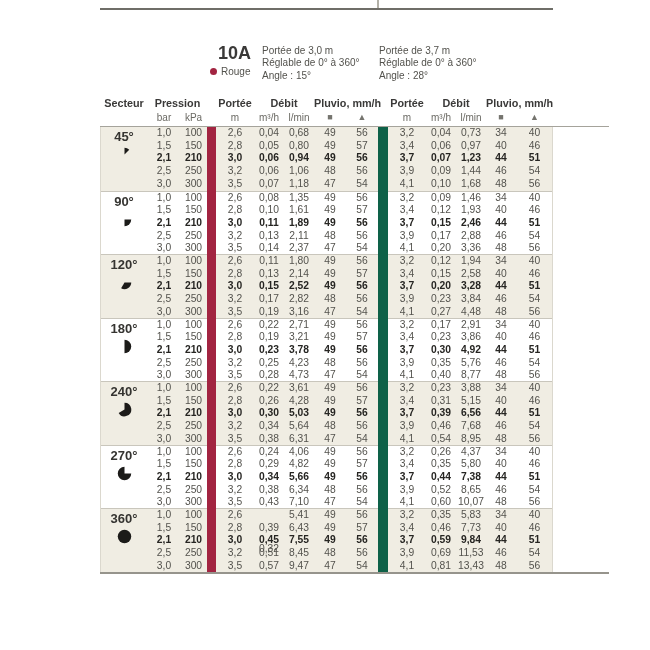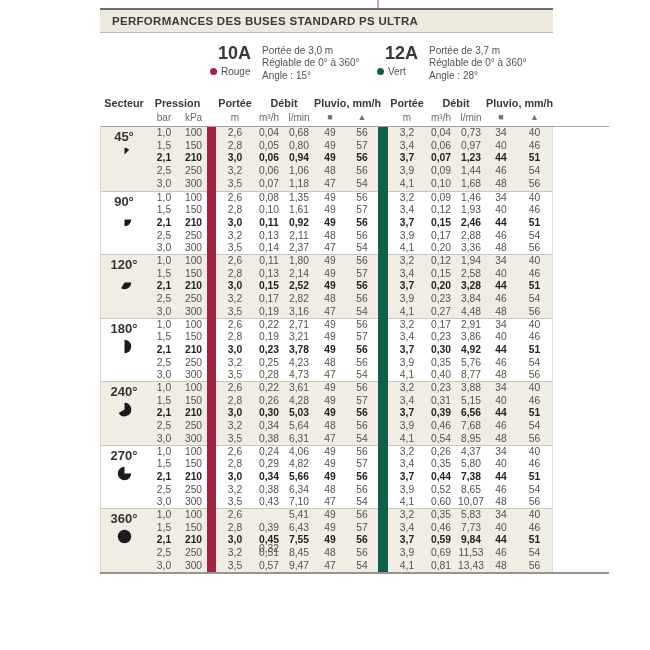--- a/index.html
+++ b/index.html
@@ -63,47 +63,37 @@
   .remark{position:absolute;left:0;top:584px;font-size:10px;color:#53524d;}
   .remark b{color:#2e2d2a;margin-right:3px;}
 </style>
 </head>
 <body>
 
 <div class="sheet">
   <div class="tick"></div>
   <div class="topline"></div>
 
-  <div class="band">
-    <span class="title">PERFORMANCES DES BUSES STANDARD PS ULTRA</span>
-  </div>
 
   <div class="legend">
     <div class="nozzle n1">
       <div class="nz-left">
         <div class="nz-id">10A</div>
         <div class="nz-color">
           <span class="dot" style="background: rgb(162, 36, 65);"></span>
           <span>Rouge</span>
         </div>
       </div>
       <div class="nz-desc">
         <div>Portée de 3,0 m</div>
         <div>Réglable de 0° à 360°</div>
         <div>Angle : 15°</div>
       </div>
     </div>
     <div class="nozzle n2">
-      <div class="nz-left">
-        <div class="nz-id">12A</div>
-        <div class="nz-color">
-          <span class="dot" style="background: rgb(14, 97, 72);"></span>
-          <span>Vert</span>
-        </div>
-      </div>
       <div class="nz-desc">
         <div>Portée de 3,7 m</div>
         <div>Réglable de 0° à 360°</div>
         <div>Angle : 28°</div>
       </div>
     </div>
   </div>
 
   <div class="table">
     <div class="hrow h1">
@@ -246,21 +236,21 @@
             <span style="grid-column: 12;">0,12</span>
             <span style="grid-column: 13;">1,93</span>
             <span style="grid-column: 14;">40</span>
             <span style="grid-column: 15;">46</span>
           </div>
           <div class="drow bold">
             <span style="grid-column: 2;">2,1</span>
             <span style="grid-column: 3;">210</span>
             <span style="grid-column: 5;">3,0</span>
             <span style="grid-column: 6;">0,11</span>
-            <span style="grid-column: 7;">0,92</span>
+            <span style="grid-column: 7;">1,89</span>
             <span style="grid-column: 8;">49</span>
             <span style="grid-column: 9;">56</span>
             <span style="grid-column: 11;">3,7</span>
             <span style="grid-column: 12;">0,15</span>
             <span style="grid-column: 13;">2,46</span>
             <span style="grid-column: 14;">44</span>
             <span style="grid-column: 15;">51</span>
           </div>
           <div class="drow">
             <span style="grid-column: 2;">2,5</span>

